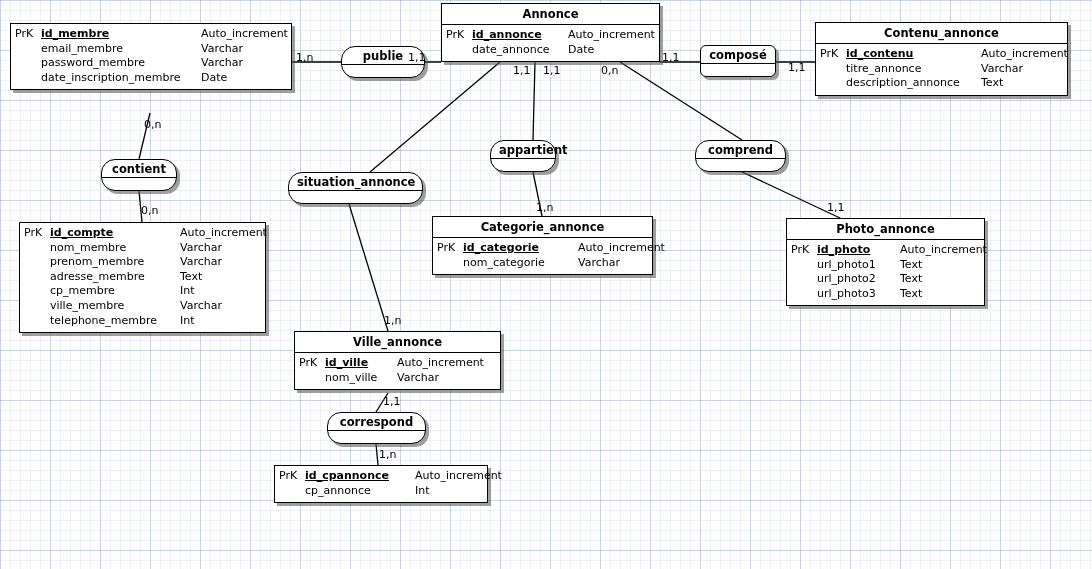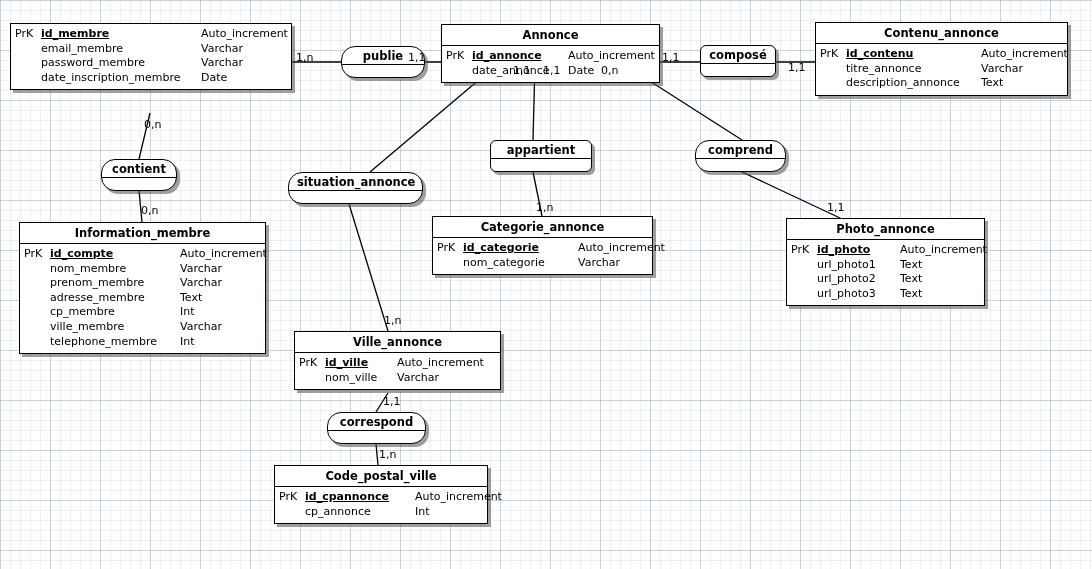--- a/index.html
+++ b/index.html
@@ -123,21 +123,21 @@
           <span class="attr-name" style="width: 160px;">password_membre</span>
           <span class="attr-type">Varchar</span>
         </div>
         <div class="attr-row">
           <span class="attr-key"></span>
           <span class="attr-name" style="width: 160px;">date_inscription_membre</span>
           <span class="attr-type">Date</span>
         </div>
       </div>
     </div>
-    <div class="entity" style="left: 441px; top: 3px; width: 219px; margin-top: 21px;">
+    <div class="entity" style="left: 441px; top: 3px; width: 219px;">
       <div class="ent-title">Annonce</div>
       <div class="ent-body">
         <div class="attr-row pk">
           <span class="attr-key">PrK</span>
           <span class="attr-name" style="width: 96px;">id_annonce</span>
           <span class="attr-type">Auto_increment</span>
         </div>
         <div class="attr-row">
           <span class="attr-key"></span>
           <span class="attr-name" style="width: 96px;">date_annonce</span>
@@ -159,21 +159,20 @@
           <span class="attr-type">Varchar</span>
         </div>
         <div class="attr-row">
           <span class="attr-key"></span>
           <span class="attr-name" style="width: 135px;">description_annonce</span>
           <span class="attr-type">Text</span>
         </div>
       </div>
     </div>
     <div class="entity" style="left: 19px; top: 222px; width: 247px;">
-      <div class="ent-title">Information_membre</div>
       <div class="ent-body">
         <div class="attr-row pk">
           <span class="attr-key">PrK</span>
           <span class="attr-name" style="width: 130px;">id_compte</span>
           <span class="attr-type">Auto_increment</span>
         </div>
         <div class="attr-row">
           <span class="attr-key"></span>
           <span class="attr-name" style="width: 130px;">nom_membre</span>
           <span class="attr-type">Varchar</span>
@@ -254,21 +253,20 @@
           <span class="attr-type">Auto_increment</span>
         </div>
         <div class="attr-row">
           <span class="attr-key"></span>
           <span class="attr-name" style="width: 72px;">nom_ville</span>
           <span class="attr-type">Varchar</span>
         </div>
       </div>
     </div>
     <div class="entity" style="left: 274px; top: 465px; width: 214px;">
-      <div class="ent-title">Code_postal_ville</div>
       <div class="ent-body">
         <div class="attr-row pk">
           <span class="attr-key">PrK</span>
           <span class="attr-name" style="width: 110px;">id_cpannonce</span>
           <span class="attr-type">Auto_increment</span>
         </div>
         <div class="attr-row">
           <span class="attr-key"></span>
           <span class="attr-name" style="width: 110px;">cp_annonce</span>
           <span class="attr-type">Int</span>
@@ -280,21 +278,21 @@
       <div class="rel-foot"></div>
     </div>
     <div class="rel" style="left: 700px; top: 45px; width: 76px; border-radius: 6px;">
       <div class="rel-label">composé</div>
       <div class="rel-foot"></div>
     </div>
     <div class="rel" style="left: 101px; top: 159px; width: 76px;">
       <div class="rel-label">contient</div>
       <div class="rel-foot"></div>
     </div>
-    <div class="rel" style="left: 490px; top: 140px; width: 102px; border-radius: 6px;">
+    <div class="rel" style="left: 490px; top: 140px; width: 66px;">
       <div class="rel-label">appartient</div>
       <div class="rel-foot"></div>
     </div>
     <div class="rel" style="left: 695px; top: 140px; width: 91px;">
       <div class="rel-label">comprend</div>
       <div class="rel-foot"></div>
     </div>
     <div class="rel" style="left: 288px; top: 172px; width: 135px;">
       <div class="rel-label">situation_annonce</div>
       <div class="rel-foot"></div>

